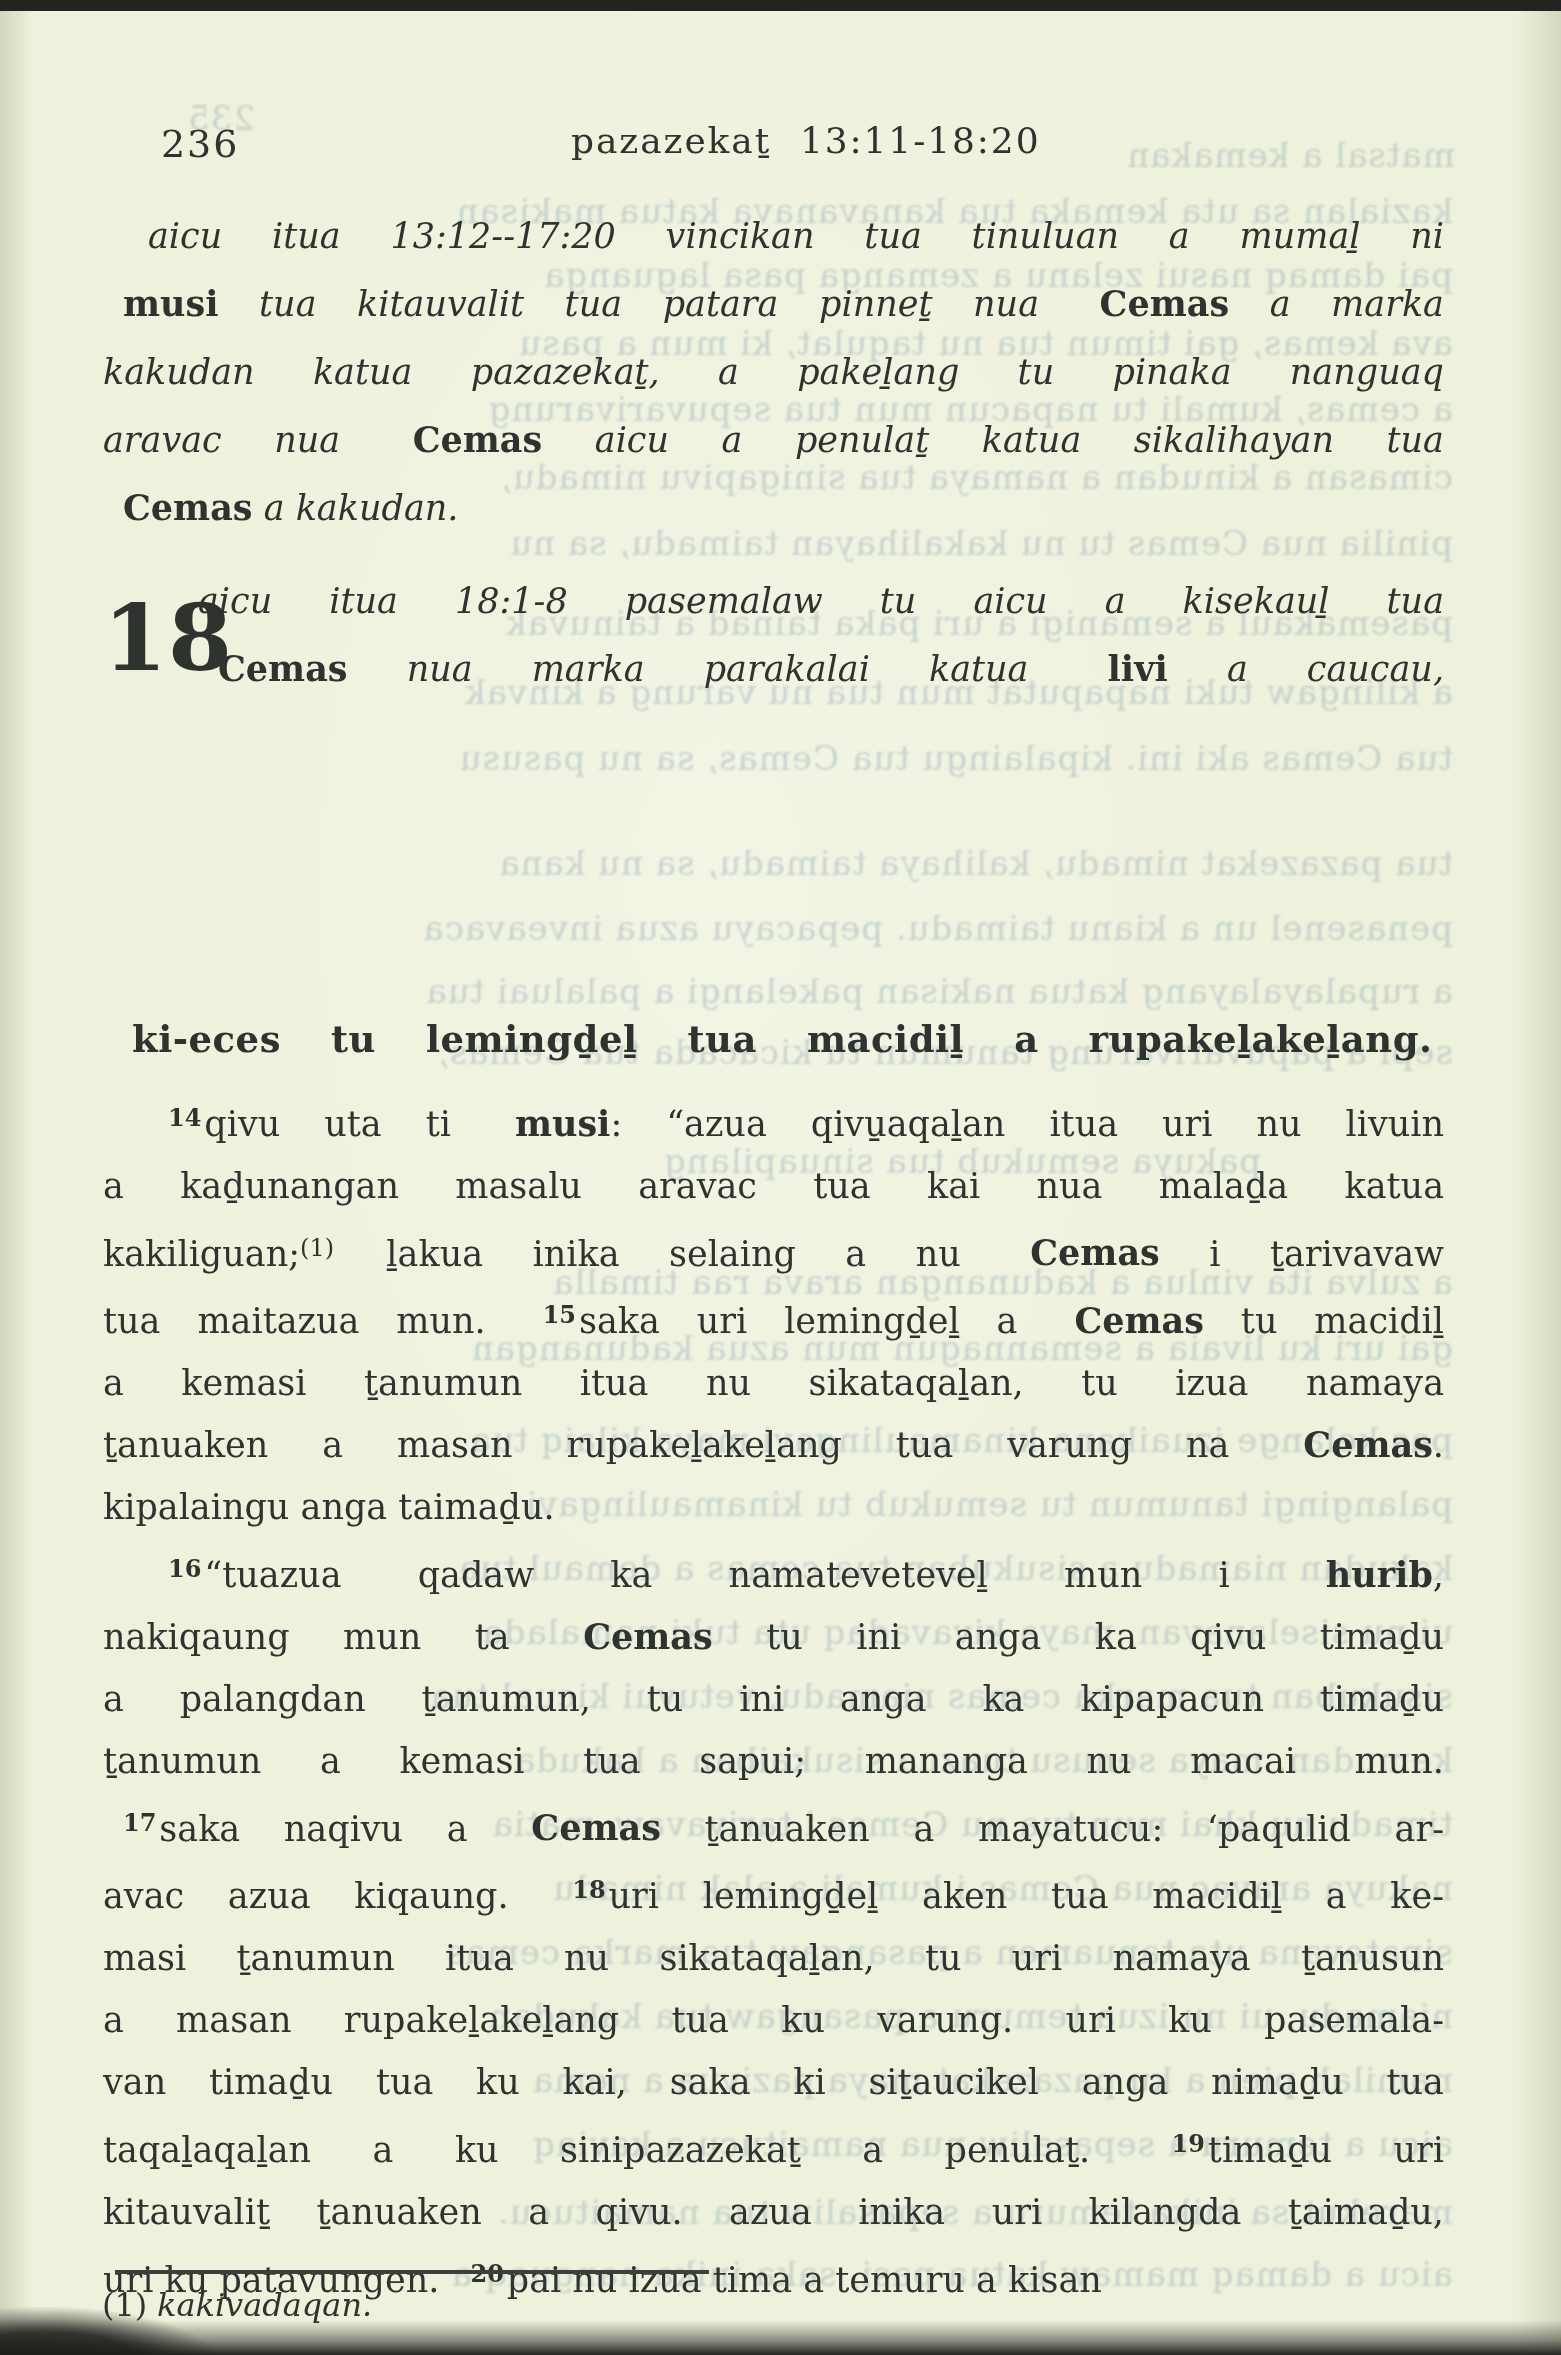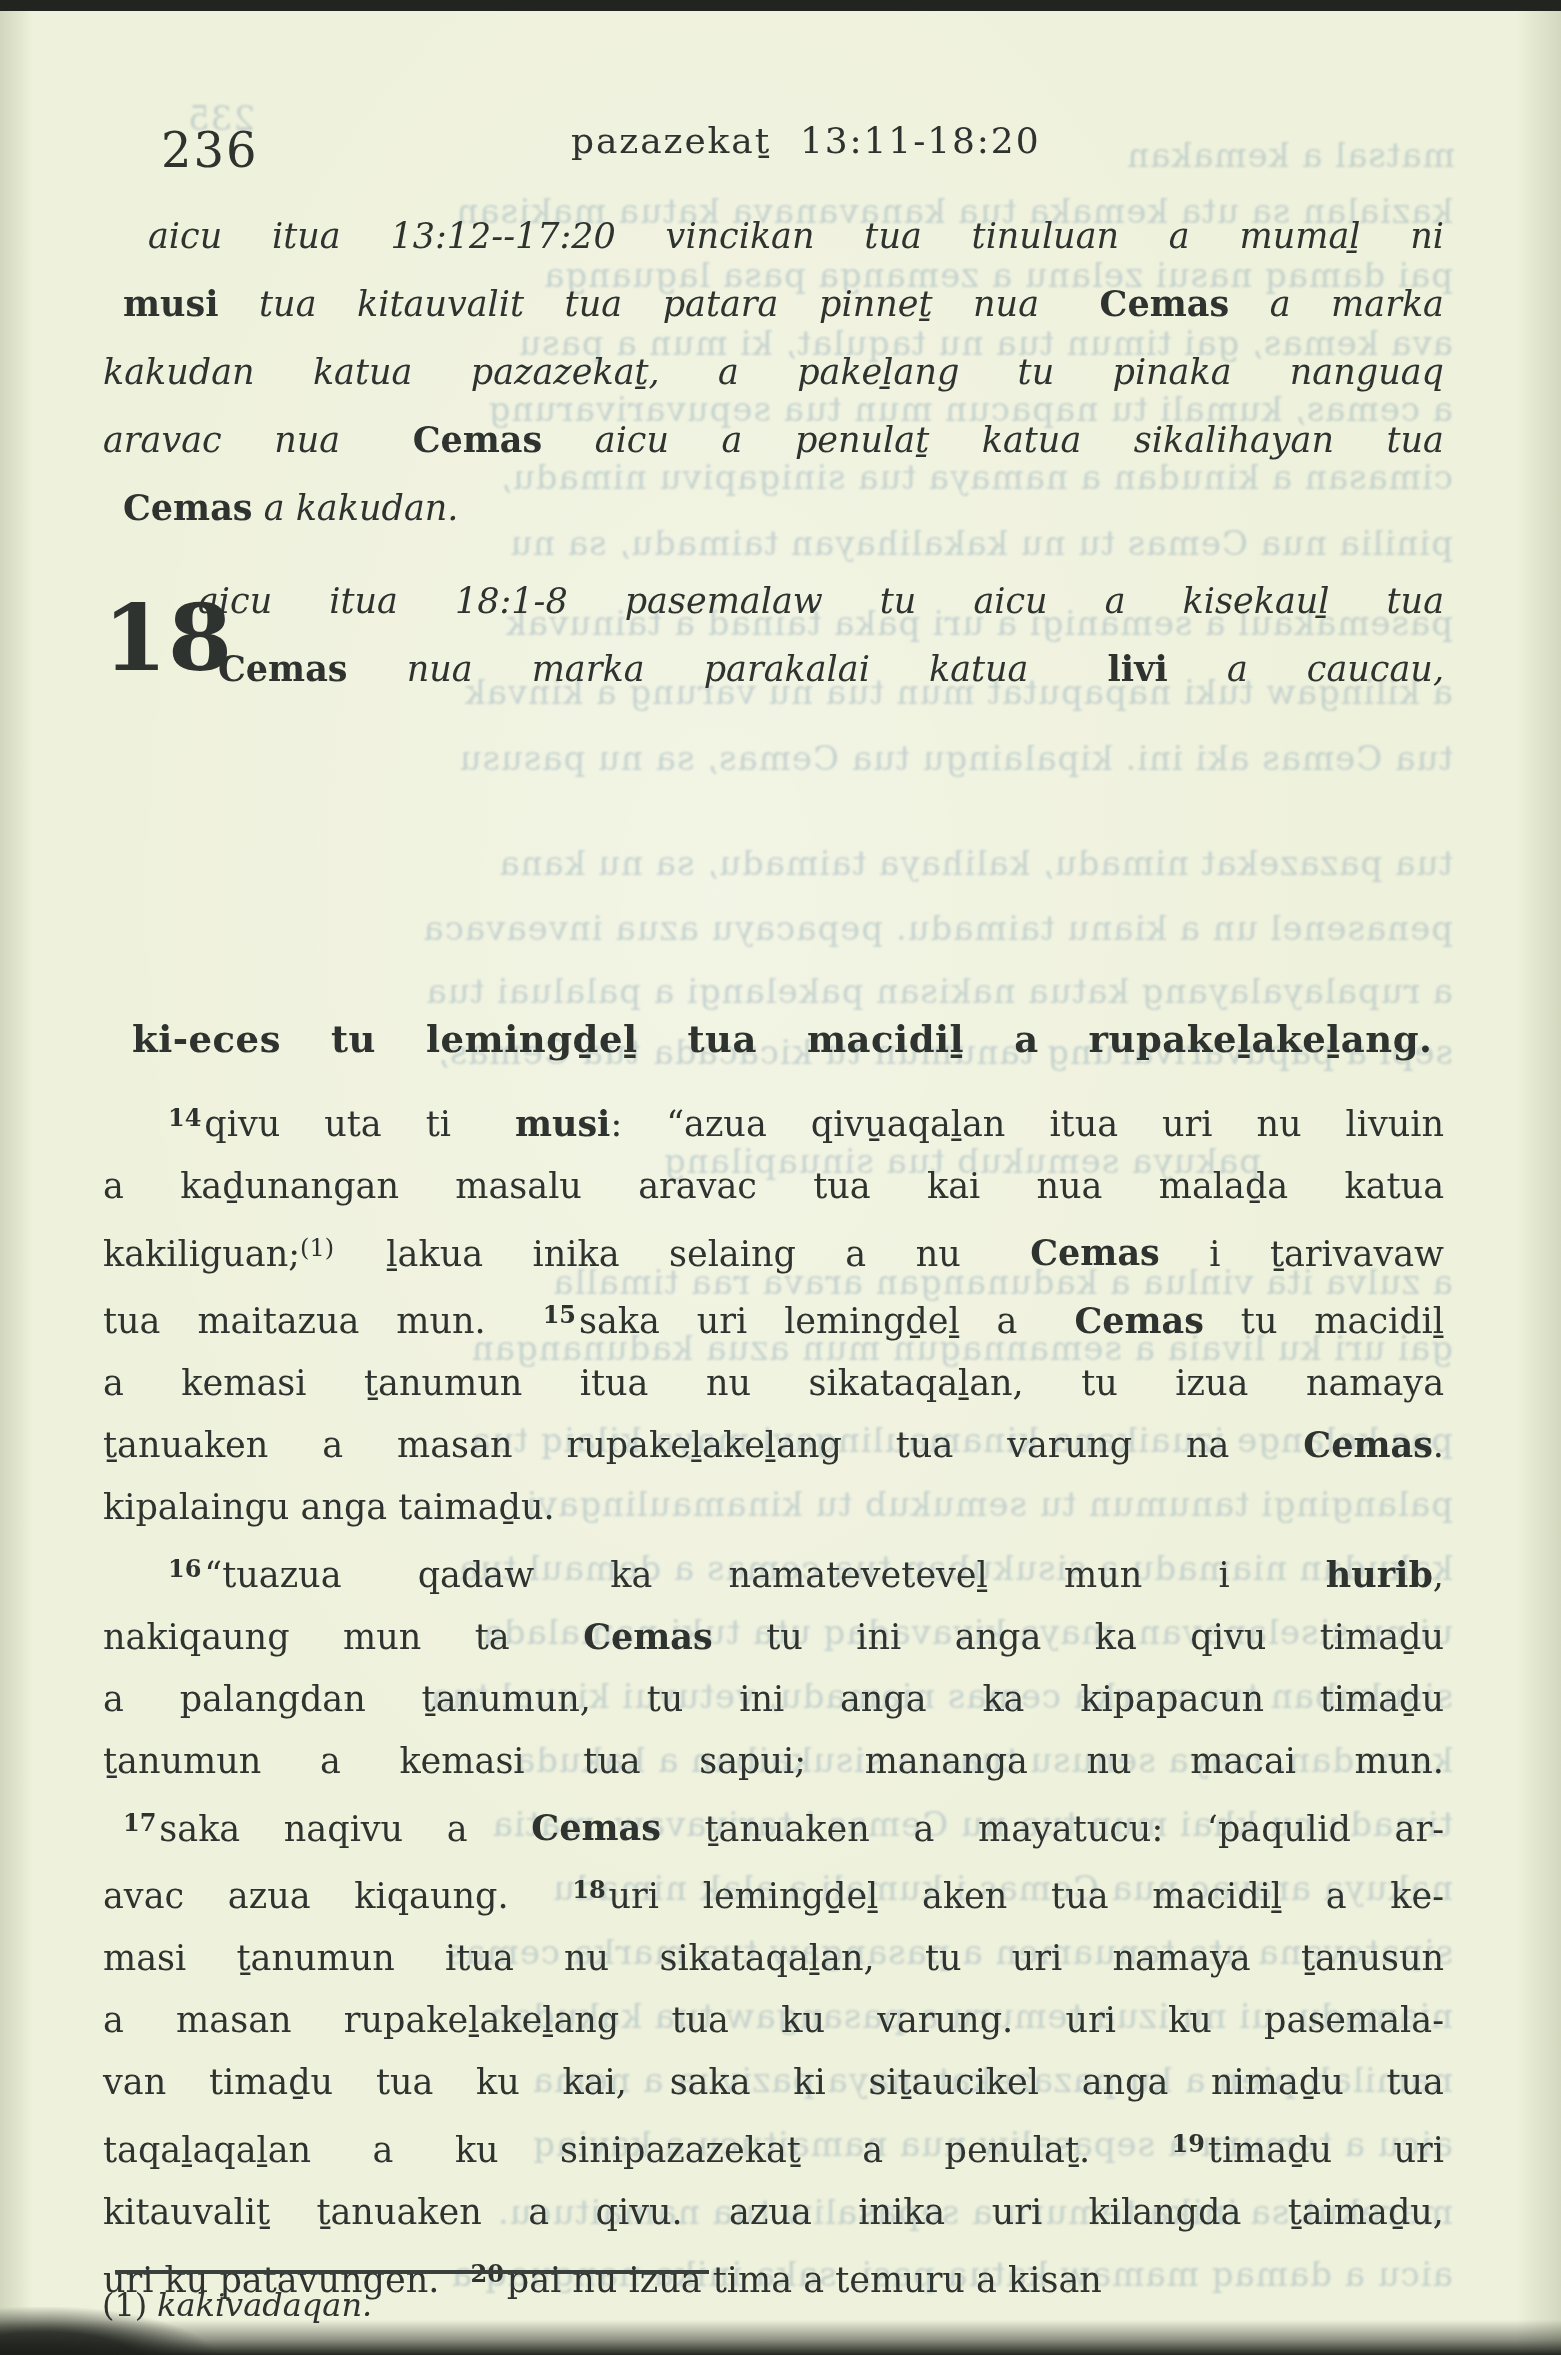--- a/index.html
+++ b/index.html
@@ -56,21 +56,21 @@
     opacity: 0.55;
     transform: scaleX(-1);
     filter: blur(1.1px);
   }
 
   
   .print { position: absolute; z-index: 2; }
 
   .pageno {
     top: 122px; left: 161px;
-    font-size: 48px; letter-spacing: 1.9px;
+    font-size: 38px; letter-spacing: 1.9px;
   }
   .runhead {
     top: 120px; left: 571px;
     font-size: 36px; letter-spacing: 1.9px; word-spacing: 15.5px;
   }
 
   .textcol { left: 103px; width: 1341px; font-size: 35px; }
 
   .tline { text-align: justify; text-align-last: justify; }
   .tline.short { text-align-last: left; }

